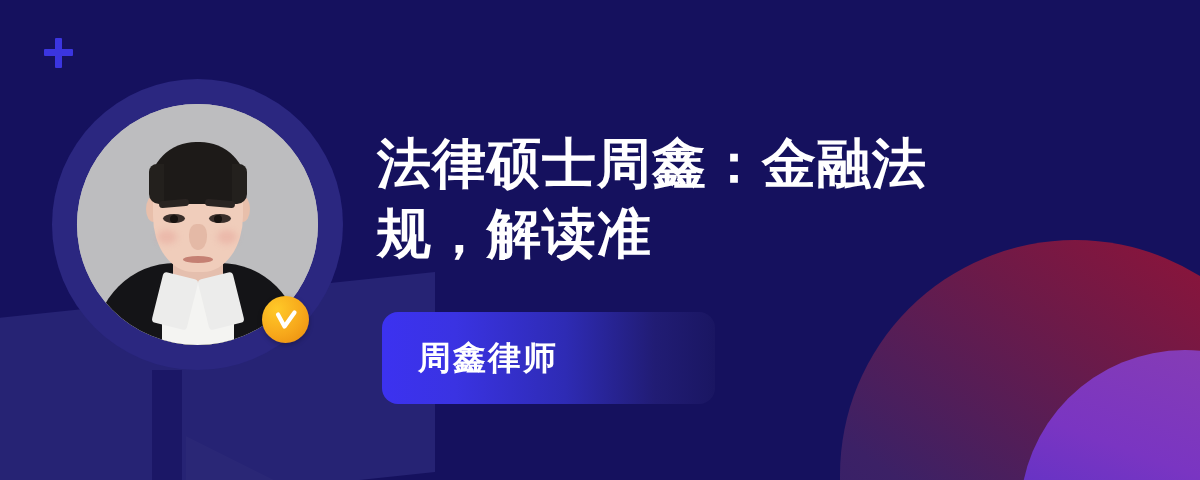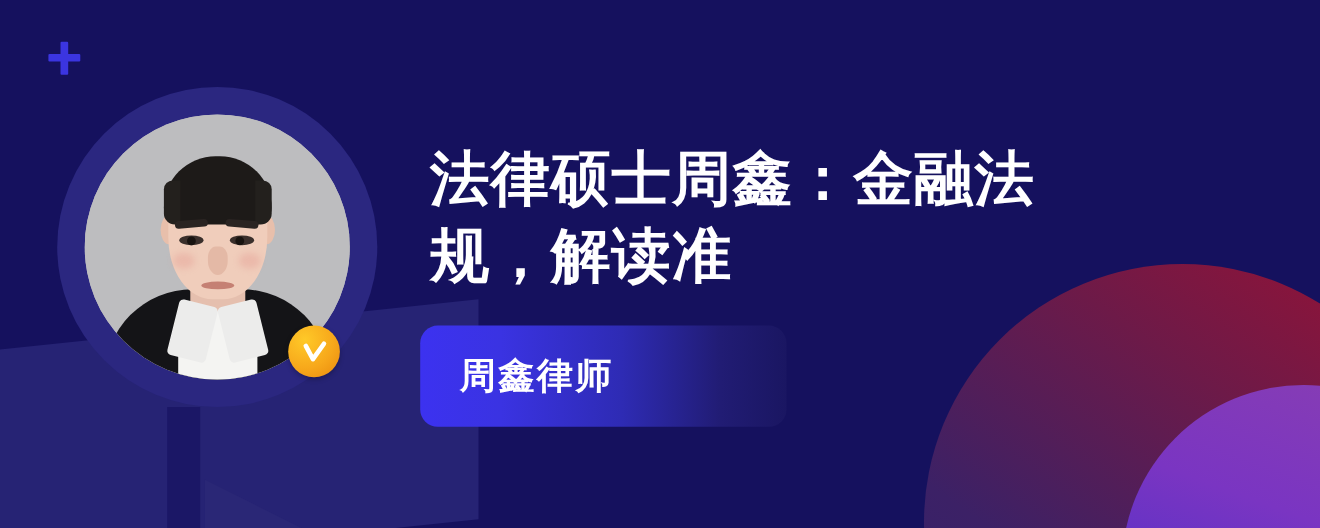--- a/index.html
+++ b/index.html
@@ -306,37 +306,37 @@
     box-shadow: 0 2px 5px rgba(0,0,0,0.25);
     display: flex;
     align-items: center;
     justify-content: center;
   }
   .verify-badge svg { display: block; }
 
   
   .content {
     position: absolute;
-    left: 391px;
+    left: 377px;
     top: 128px;
     width: 640px;
   }
   .title {
     margin: 0;
     color: #ffffff;
     font-size: 54px;
     font-weight: bold;
     line-height: 70px;
     letter-spacing: 1px;
     white-space: pre-wrap;
   }
   .name-badge {
     position: absolute;
     left: 382px;
-    top: 296px;
+    top: 312px;
     width: 333px;
     height: 92px;
     border-radius: 16px;
     background: linear-gradient(90deg, #3c32f0 0%, #3a33e2 22%, #2e2bb4 55%, #211c74 82%, #1a1662 100%);
     display: flex;
     align-items: center;
   }
   .name-text {
     margin-left: 36px;
     color: #ffffff;

